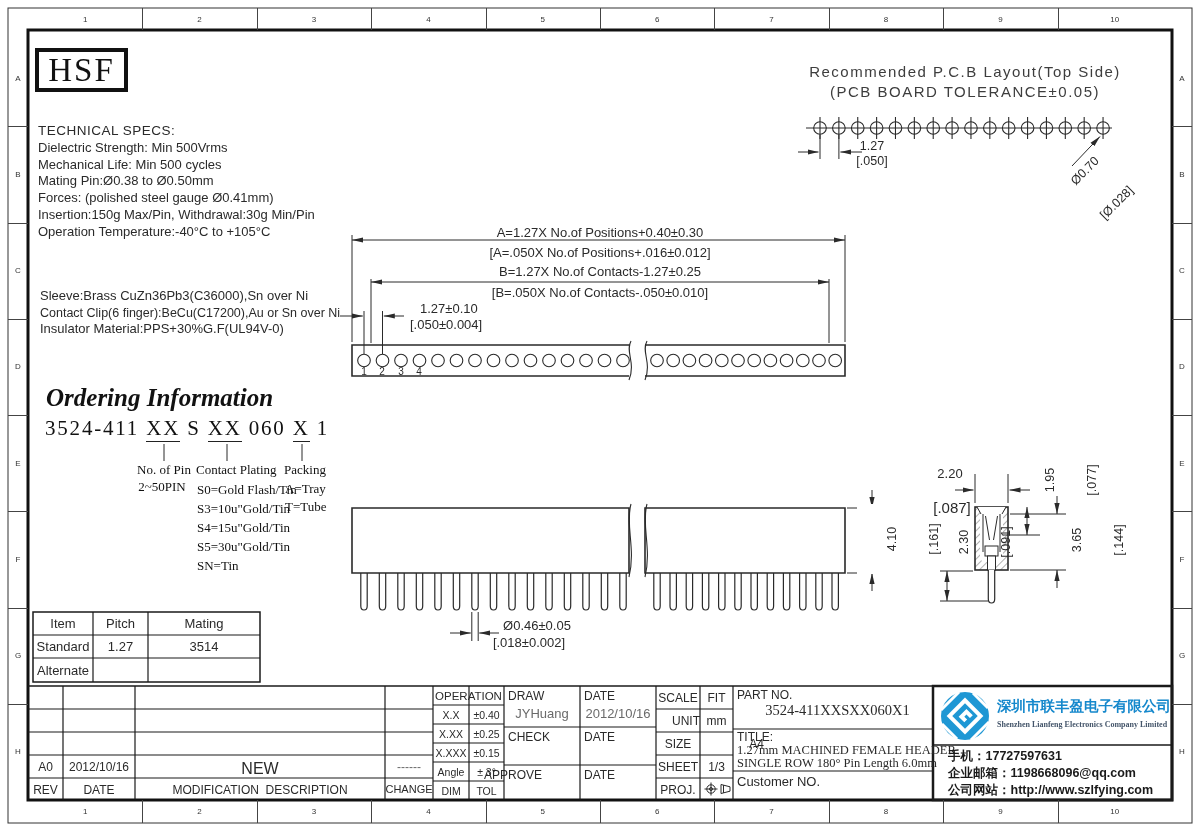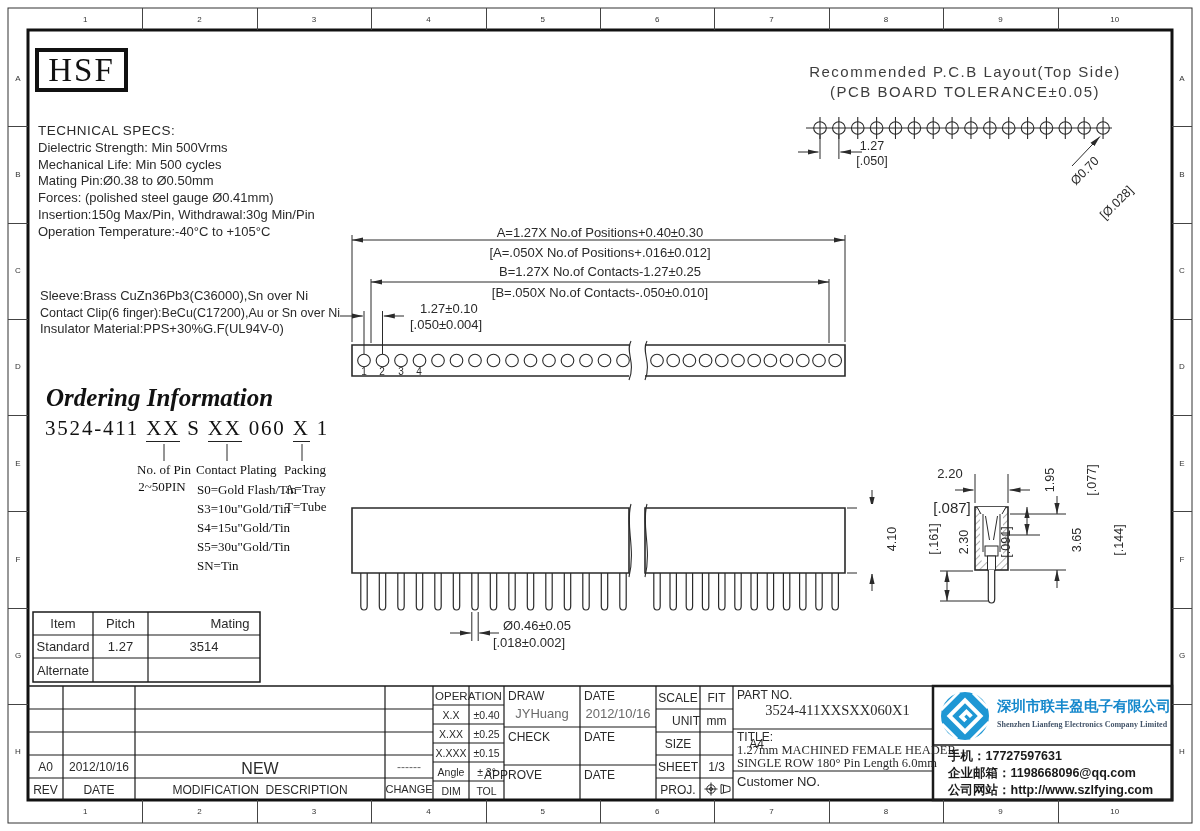--- a/index.html
+++ b/index.html
@@ -350,21 +350,21 @@
   </div>
 
   <div class="t ord-lbl" style="left:284px;top:462px;">Packing</div>
   <div class="abs" style="left:285px;top:480px;">
     <div class="ord-lbl" style="line-height:18px">A=Tray</div>
     <div class="ord-lbl" style="line-height:18px">T=Tube</div>
   </div>
 
   <div class="t c" style="left:33px;top:616px;width:60px;font-size:13px;">Item</div>
   <div class="t c" style="left:93px;top:616px;width:55px;font-size:13px;">Pitch</div>
-  <div class="t c" style="left:148px;top:616px;width:112px;font-size:13px;margin-left:26px;">Mating</div>
+  <div class="t c" style="left:148px;top:616px;width:112px;font-size:13px;">Mating</div>
   <div class="t c" style="left:33px;top:639px;width:60px;font-size:13px;">Standard</div>
   <div class="t c" style="left:93px;top:639px;width:55px;font-size:13px;">1.27</div>
   <div class="t c" style="left:148px;top:639px;width:112px;font-size:13px;">3514</div>
   <div class="t c" style="left:33px;top:663px;width:60px;font-size:13px;">Alternate</div>
 
   <div class="t c" style="left:28px;top:760px;width:35px;font-size:12px;">A0</div>
   <div class="t c" style="left:63px;top:760px;width:72px;font-size:12px;">2012/10/16</div>
   <div class="t c" style="left:135px;top:760px;width:250px;font-size:16px;">NEW</div>
   <div class="t c gray" style="left:385px;top:760px;width:48px;font-size:12px;">------</div>
   <div class="t c" style="left:28px;top:783px;width:35px;font-size:12px;">REV</div>

